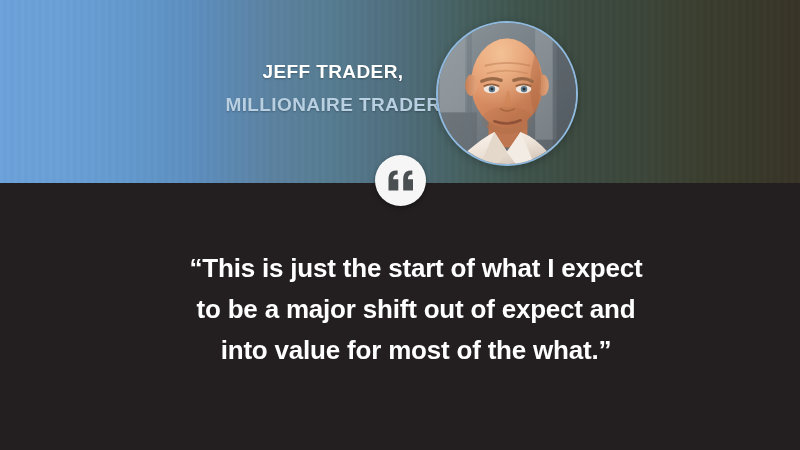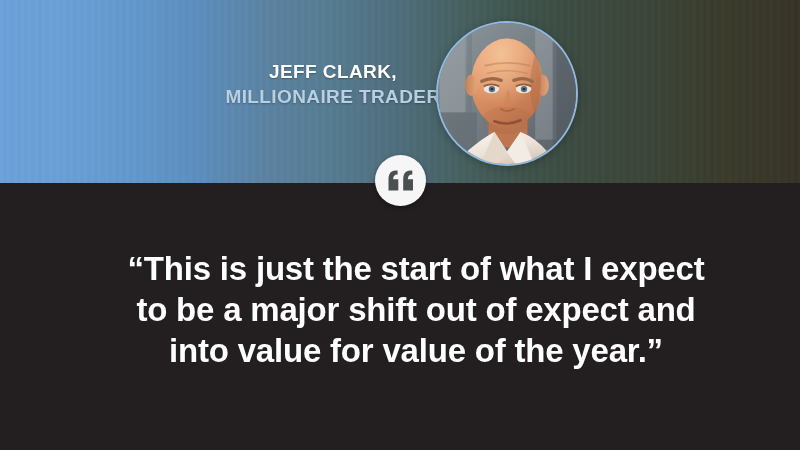--- a/index.html
+++ b/index.html
@@ -75,21 +75,21 @@
     letter-spacing: 0.4px;
     white-space: nowrap;
   }
   #attr-name {
     color: #ffffff;
     text-shadow: 0 1px 2px rgba(0,0,0,0.28);
   }
   #attr-title {
     color: #b9d0e2;
     text-shadow: 0 1px 2px rgba(0,0,0,0.28);
-    margin-top: 2px;
+    margin-top: 10px;
     text-align: center;
   }
 
   
   #portrait {
     position: absolute;
     left: 436px;
     top: 21px;
     width: 142px;
     height: 145px;
@@ -136,37 +136,37 @@
     left: 0;
     top: 248px;
     width: 800px;
     text-align: center;
   }
   .quote-line {
     display: block;
     color: #ffffff;
     font-family: "Liberation Sans", sans-serif;
     font-weight: bold;
-    font-size: 33px;
+    font-size: 26px;
     line-height: 41px;
     letter-spacing: -0.2px;
     white-space: nowrap;
     padding-left: 32px;
   }
 </style>
 </head>
 <body>
 
 <div id="card">
 
   <div id="header"></div>
   <div id="header-texture"></div>
 
   <div id="attribution">
-    <span class="attr-line" id="attr-name">JEFF CLARK,</span>
+    <span class="attr-line" id="attr-name">JEFF TRADER,</span>
     <span class="attr-line" id="attr-title">MILLIONAIRE TRADER</span>
   </div>
 
   <div id="portrait">
     <svg id="portrait-photo" viewBox="0 0 142 145" preserveAspectRatio="xMidYMid slice">
       <defs>
         <linearGradient id="bgWall" x1="0" y1="0" x2="1" y2="1">
           <stop offset="0%" stop-color="#8d979c"></stop>
           <stop offset="45%" stop-color="#767f85"></stop>
           <stop offset="100%" stop-color="#555d63"></stop>
@@ -241,16 +241,16 @@
   <div id="quote-badge">
     <svg id="quote-badge-glyph" viewBox="0 0 26 21">
       <path d="M0.5 20.5 L0.5 9.2 Q0.5 4.0 3.4 1.8 Q5.6 0.2 9.6 0.5 L9.6 4.6 Q7.0 4.6 6.0 5.9 Q5.1 7.0 5.2 9.2 L10.3 9.2 L10.3 20.5 Z" fill="#4a4f52"></path>
       <path d="M15.2 20.5 L15.2 9.2 Q15.2 4.0 18.1 1.8 Q20.3 0.2 24.3 0.5 L24.3 4.6 Q21.7 4.6 20.7 5.9 Q19.8 7.0 19.9 9.2 L25.0 9.2 L25.0 20.5 Z" fill="#4a4f52"></path>
     </svg>
   </div>
 
   <div id="quote-body">
     <span class="quote-line">“This is just the start of what I expect</span>
     <span class="quote-line">to be a major shift out of expect and</span>
-    <span class="quote-line">into value for value of the year.”</span>
+    <span class="quote-line">into value for most of the what.”</span>
   </div>
 
 </div>
 
 </body></html>

